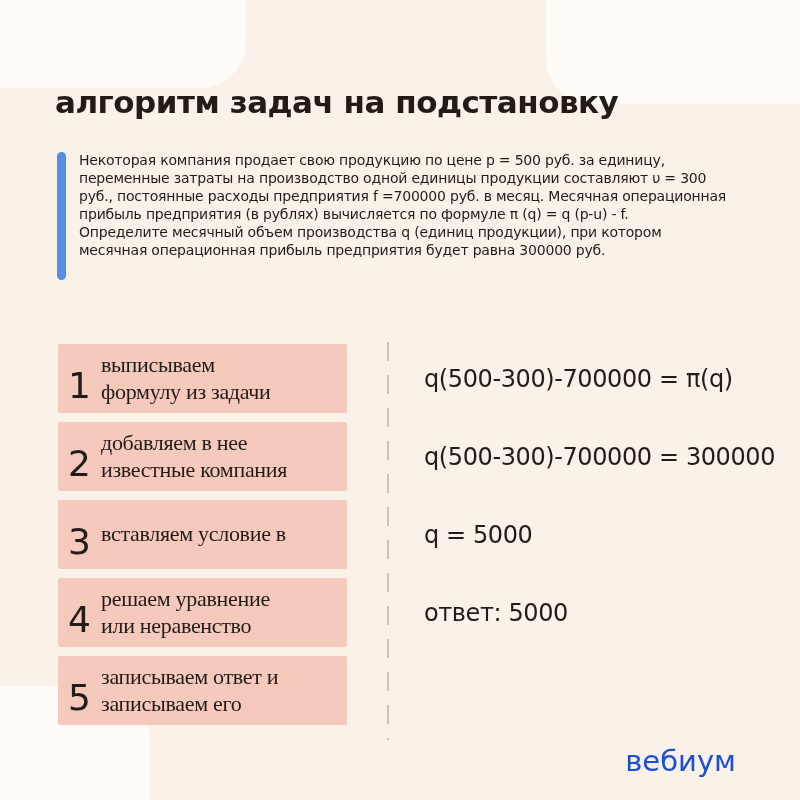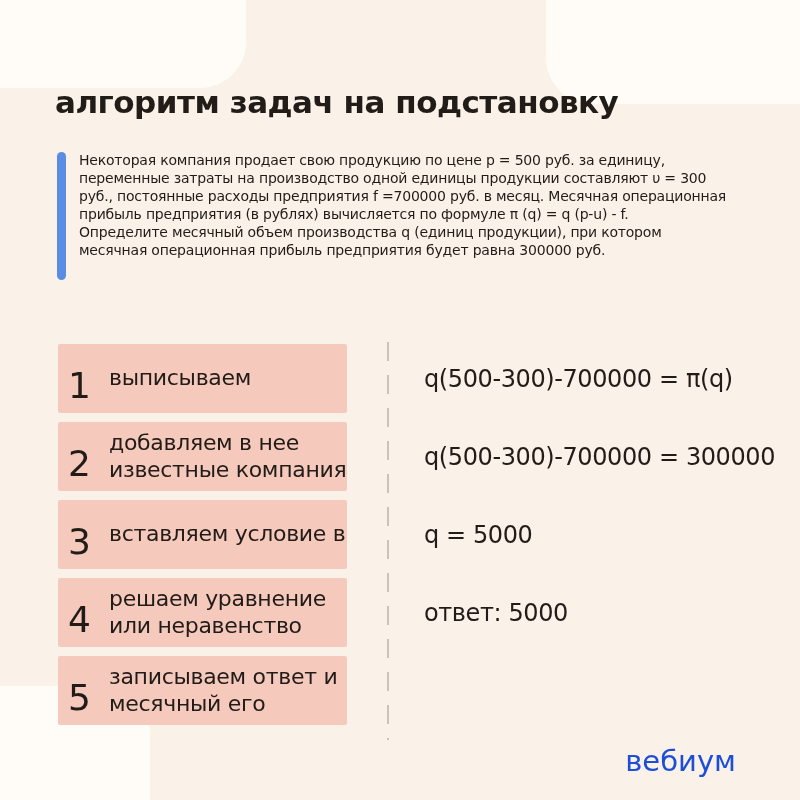--- a/index.html
+++ b/index.html
@@ -33,21 +33,21 @@
   .step{
     background:#F6C9BD;border-radius:2px;height:69px;margin-bottom:9px;
     display:flex;box-sizing:border-box;padding-left:10px;
   }
   .step-num{
     font-size:36px;width:25px;flex:0 0 25px;
     align-self:center;margin-top:14px;
   }
   .step-label{
     font-size:22px;line-height:1.22;align-self:center;
-    margin-left:16px;letter-spacing:-0.3px;
+    margin-left:8px;letter-spacing:-0.3px;font-family:Liberation Serif, serif;
   }
 
   .divider{
     position:absolute;left:387px;top:342px;width:2px;height:398px;
     background:repeating-linear-gradient(to bottom,
       #C9C3BD 0px,#C9C3BD 19px,transparent 19px,transparent 33px);
   }
 
   .formulas{position:absolute;left:424px;top:344px;width:372px;}
   .formula-row{
@@ -75,20 +75,21 @@
     <p>Некоторая компания продает свою продукцию по цене p = 500 руб. за единицу, переменные затраты на производство одной единицы продукции составляют υ = 300 руб., постоянные расходы предприятия f =700000 руб. в месяц. Месячная операционная прибыль предприятия (в рублях) вычисляется по формуле π (q) = q (p-u) - f.</p>
     <p>Определите месячный объем производства q (единиц продукции), при котором месячная операционная прибыль предприятия будет равна 300000 руб.</p>
   </div>
 </div>
 
 <div class="steps">
   <div class="step">
     <div class="step-num">1</div>
     <div class="step-label">
       <div>выписываем</div>
+      <div>формулу из задачи</div>
     </div>
   </div>
   <div class="step">
     <div class="step-num">2</div>
     <div class="step-label">
       <div>добавляем в нее</div>
       <div>известные компания</div>
     </div>
   </div>
   <div class="step">
@@ -101,21 +102,21 @@
     <div class="step-num">4</div>
     <div class="step-label">
       <div>решаем уравнение</div>
       <div>или неравенство</div>
     </div>
   </div>
   <div class="step">
     <div class="step-num">5</div>
     <div class="step-label">
       <div>записываем ответ и</div>
-      <div>месячный его</div>
+      <div>записываем его</div>
     </div>
   </div>
 </div>
 
 <div class="divider"></div>
 
 <div class="formulas">
   <div class="formula-row">q(500-300)-700000 = π(q)</div>
   <div class="formula-row">q(500-300)-700000 = 300000</div>
   <div class="formula-row">q = 5000</div>

